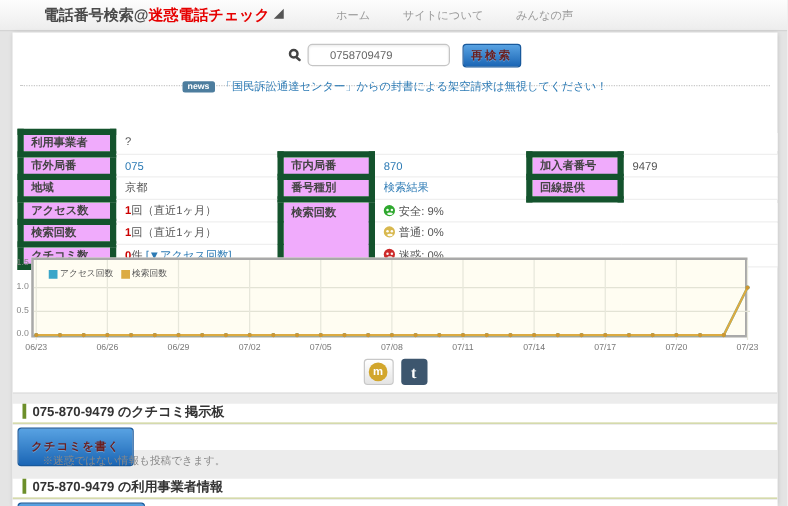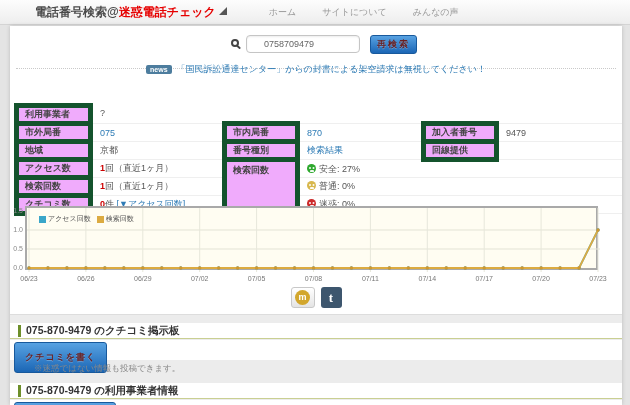--- a/index.html
+++ b/index.html
@@ -74,21 +74,21 @@
   .mixi-btn { width:24px; height:21px; border:1px solid #c8c8c8; border-radius:3px;
     background:linear-gradient(#fff,#e4e4e4); display:flex; align-items:center; justify-content:center; cursor:pointer; }
   .mixi-circle { width:15px; height:15px; border-radius:50%; background:#d2a62c; color:#fff;
     font-size:9px; font-weight:bold; text-align:center; line-height:15px; }
   .tumblr-btn { width:21px; height:21px; border-radius:3px; background:#3d566e; color:#fff; cursor:pointer;
     font-family:"Liberation Serif",serif; font-weight:bold; font-size:13px; text-align:center; line-height:21px; }
 
   
   .lower { position:absolute; left:0; right:0; top:288px; bottom:0; background:#ececec; border-top:1px solid #ddd; }
   .white-row { position:absolute; left:0; right:0; background:#fff; }
-  .sec-title-row { height:16px; border-bottom:1px solid #c9cf92; display:flex; align-items:center; }
+  .sec-title-row { height:16px; border-bottom:1px solid #c9cf92; display:flex; }
   .s1-title-row { top:8px; }
   .sec-bar { width:3px; height:12px; background:#6d8f2a; margin:0 5px 0 8px; }
   .sec-title { font-size:10.5px; font-weight:bold; color:#333; }
   .s1-btn-row { top:25px; height:20px; }
   .small-btn { position:absolute; left:4px; top:2px; height:31px; padding:0 10px; letter-spacing:1px; }
   .note { position:absolute; top:48px; left:24px; font-size:8.5px; color:#888; }
   .s2-title-row { top:68px; }
   .s2-btn-row { top:85px; height:40px; }
 </style>
 </head>
@@ -151,21 +151,21 @@
         <td class="val">京都</td>
         <td class="lbl">番号種別</td>
         <td class="val"><span class="lnk">検索結果</span></td>
         <td class="lbl">回線提供</td>
         <td class="val"></td>
       </tr>
       <tr>
         <td class="lbl">アクセス数</td>
         <td class="val"><span class="num-red">1</span><span>回（直近1ヶ月）</span></td>
         <td class="lbl voice-cell" rowspan="3">検索回数</td>
-        <td class="val" colspan="3"><span class="face safe"></span><span>安全: 27%</span></td>
+        <td class="val" colspan="3"><span class="face safe"></span><span>安全: 9%</span></td>
       </tr>
       <tr>
         <td class="lbl">検索回数</td>
         <td class="val"><span class="num-red">1</span><span>回（直近1ヶ月）</span></td>
         <td class="val" colspan="3"><span class="face normal"></span><span>普通: 0%</span></td>
       </tr>
       <tr>
         <td class="lbl">クチコミ数</td>
         <td class="val"><span class="num-red">0</span><span>件 </span><span class="lnk">[▼アクセス回数]</span></td>
         <td class="val" colspan="3"><span class="face annoy"></span><span>迷惑: 0%</span></td>

